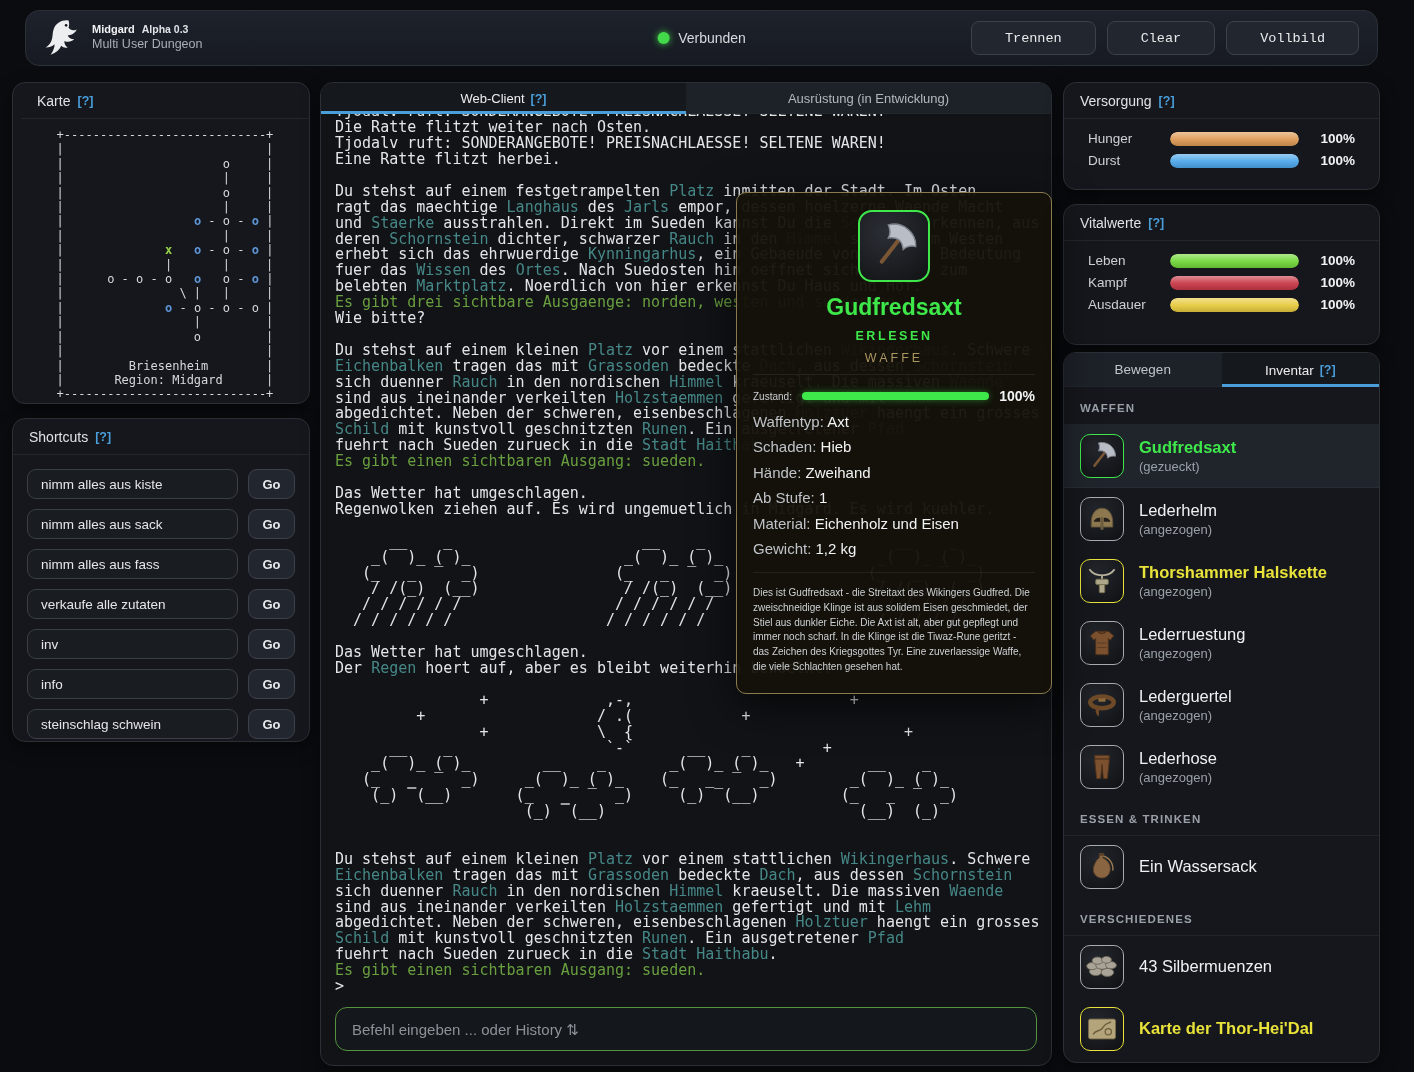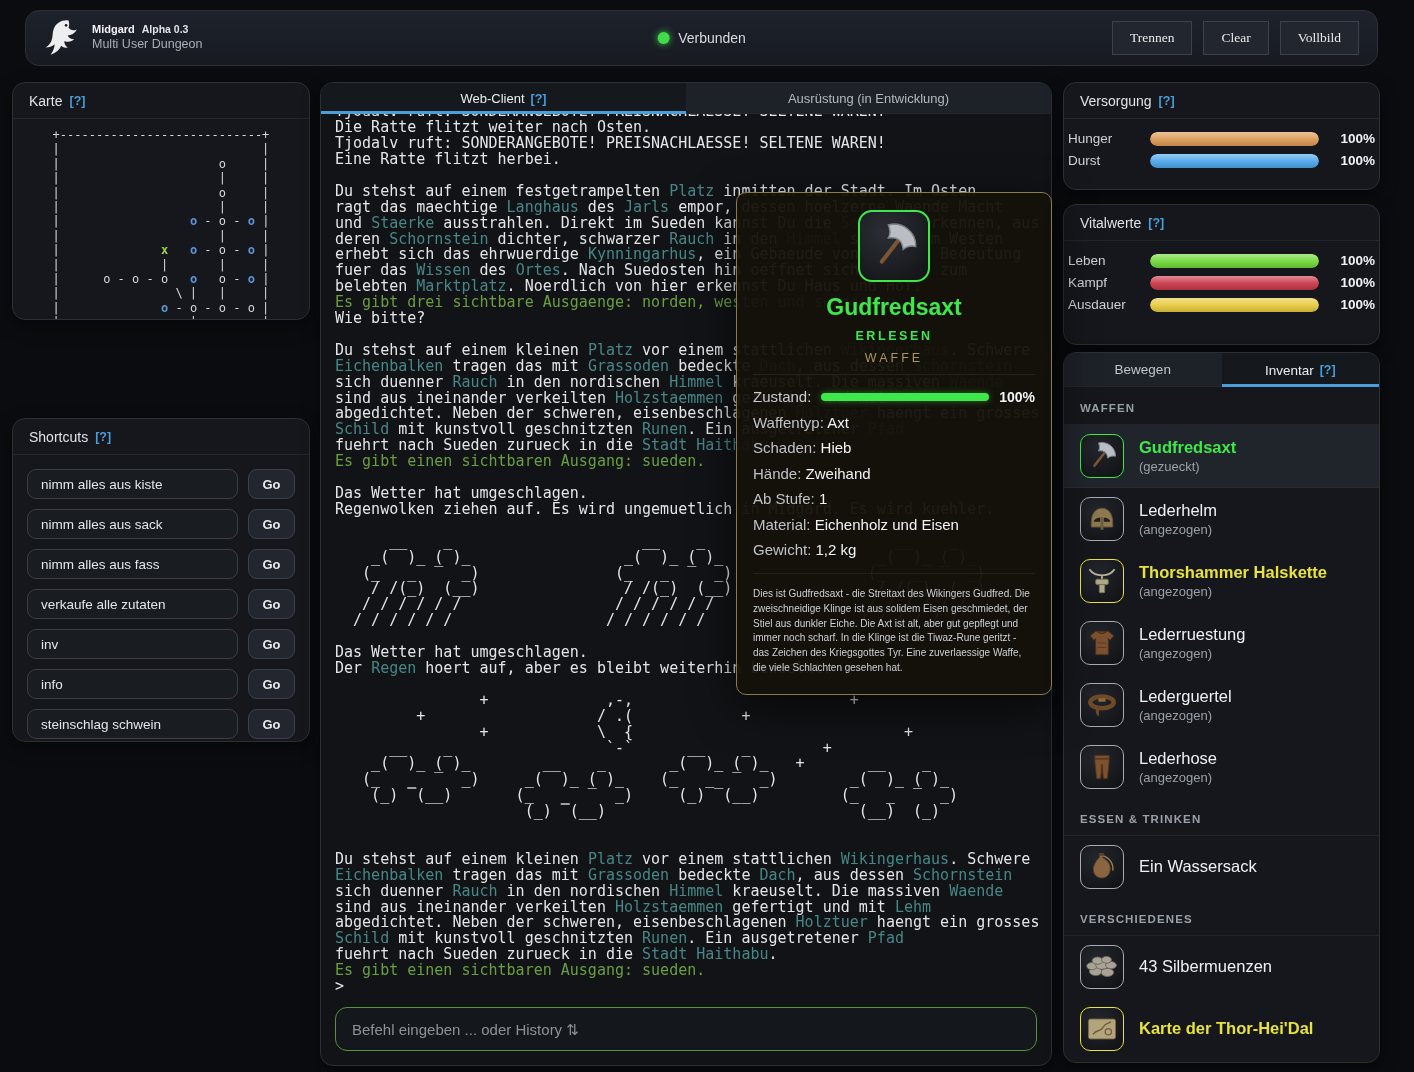--- a/index.html
+++ b/index.html
@@ -15,21 +15,21 @@
   .appbar { position:absolute; left:25px; top:10px; width:1353px; height:56px; background:linear-gradient(180deg,#1d222c,#171a21); border:1px solid #2b2f37; border-radius:14px; display:flex; align-items:center; padding:0 18px; }
   .logo { width:36px; height:42px; margin-right:12px; display:flex; align-items:center; }
   .app-titleblock { line-height:1.25; }
   .app-title-row { display:flex; align-items:baseline; gap:7px; }
   .app-title { font-size:11px; font-weight:700; color:#f2f3f5; }
   .app-version { font-size:10.5px; font-weight:700; color:#dfe2e6; }
   .app-sub { font-size:12.5px; color:#a9afb7; }
   .status { position:absolute; left:50%; transform:translateX(-50%); display:flex; align-items:center; gap:9px; font-size:14px; color:#d6d9dd; }
   .dot { width:12px; height:12px; border-radius:50%; background:#42d94a; box-shadow:0 0 7px rgba(66,217,74,.9); }
   .appbar-buttons { margin-left:auto; display:flex; gap:11px; }
-  .btn { height:34px; padding:0 17px; border-radius:0; border:1px solid #3c414b; background:#22262e; color:#e8eaec; font-size:13.5px; font-family:Liberation Serif, serif; cursor:pointer; }
+  .btn { height:34px; padding:0 33px; border-radius:8px; border:1px solid #3c414b; background:#22262e; color:#e8eaec; font-size:13.5px; font-family:Liberation Mono, monospace; cursor:pointer; }
 
   
   .map-wrap { padding:9px 0 0 0; display:flex; justify-content:center; }
   .map-pre { margin:0; font-family:"DejaVu Sans Mono",monospace; font-size:12px; line-height:14.4px; color:#d6d9dc; white-space:pre; }
   .map-w { color:#d6d9dc; }
   .map-b { color:#5e95d6; font-weight:700; }
   .map-x { color:#96d24a; font-weight:700; }
 
   
   .sc-list { padding:4px 14px 12px; }
@@ -47,21 +47,21 @@
   .terminal pre { margin:0; font-family:"DejaVu Sans Mono",monospace; font-size:15px; line-height:15.9px; white-space:pre; color:#e4e5e7; }
   .term-w { color:#e4e5e7; }
   .term-t { color:#468787; }
   .term-g { color:#699f3f; }
   .inputbar { flex:0 0 66px; padding:10px 14px 14px; }
   .cmd-input { width:100%; height:44px; border-radius:12px; border:1.5px solid #55933f; background:#14171b; color:#dfe2e6; font-size:15px; padding:0 16px; outline:none; font-family:inherit; }
   .cmd-input::placeholder { color:#8d9299; }
 
   
   .stat-rows { padding:5px 0 9px; }
-  .stat-row { display:flex; align-items:center; padding:7px 4px 0; }
+  .stat-row { display:flex; align-items:center; padding:7px 24px 0; }
   .stat-label { width:82px; font-size:13.5px; color:#ced1d5; }
   .stat-bar { flex:1; height:14px; border-radius:7px; background:#22252b; position:relative; overflow:hidden; }
   .stat-fill { position:absolute; left:0; top:0; bottom:0; border-radius:7px; background-image:linear-gradient(180deg,rgba(255,255,255,.42),rgba(255,255,255,.06) 52%,rgba(0,0,0,.14)); }
   .stat-val { width:56px; text-align:right; font-size:13.5px; font-weight:700; color:#f0f2f4; }
 
   
   .inv { left:1063px; top:352px; width:317px; height:711px; display:flex; flex-direction:column; }
   .inv-tabbar { display:flex; height:34px; flex:0 0 34px; }
   .inv-tab { flex:1; display:flex; align-items:center; justify-content:center; gap:6px; font-size:13.5px; cursor:pointer; }
   .inv-tab.inactive { background:#1d2128; color:#c2c6cb; border-bottom:1px solid #23262d; border-radius:10px 0 0 0; }
@@ -80,21 +80,21 @@
   .inv-sub { font-size:13px; color:#9aa0a8; margin-top:2px; }
 
   
   .tooltip { position:absolute; left:736px; top:192px; width:316px; background:rgba(20,17,10,.95); border:1px solid #8a7a4e; border-radius:10px; padding:15px 16px 18px; box-shadow:0 12px 44px rgba(0,0,0,.65); z-index:10; }
   .tt-img { width:72px; height:72px; margin:2px auto 12px; border:2px solid #3ee84a; border-radius:14px; background:radial-gradient(circle at 38% 30%,#2b2e35,#101214); display:flex; align-items:center; justify-content:center; }
   .tt-img svg { width:58px; height:58px; }
   .tt-name { text-align:center; font-size:23px; font-weight:700; color:#3ee84a; }
   .tt-rarity { text-align:center; font-size:12.5px; font-weight:700; letter-spacing:2.6px; color:#3ee84a; margin-top:8px; }
   .tt-cat { text-align:center; font-size:12.5px; letter-spacing:3px; color:#ab9560; margin-top:8px; padding-bottom:9px; border-bottom:1px solid rgba(255,255,255,.08); }
   .tt-cond { display:flex; align-items:center; gap:10px; margin-top:13px; }
-  .tt-cond-label { font-size:15px; color:#c9ccd0; }
+  .tt-cond-label { font-size:10px; color:#c9ccd0; }
   .tt-cond-bar { flex:1; height:8px; border-radius:4px; background:#3ee84a; box-shadow:0 0 7px rgba(62,232,74,.45); }
   .tt-cond-val { font-size:14px; font-weight:700; color:#f2f3f5; }
   .tt-stats { margin-top:4px; }
   .tt-stat { font-size:15px; margin-top:8.5px; }
   .tt-stat .lab { color:#bfc3c8; }
   .tt-stat .val { color:#f2f3f5; }
   .tt-desc { margin-top:15px; padding-top:13px; border-top:1px solid rgba(255,255,255,.07); font-size:10px; line-height:1.48; color:#ced1d5; }
 </style>
 </head>
 <body>
@@ -119,21 +119,21 @@
       <span class="dot"></span>
       <span>Verbunden</span>
     </div>
     <div class="appbar-buttons">
         <button class="btn">Trennen</button>
         <button class="btn">Clear</button>
         <button class="btn">Vollbild</button>
       </div>
   </div>
 
-  <div class="panel" style="left:12px;top:82px;width:298px;height:238px;">
+  <div class="panel" style="left:12px;top:82px;width:298px;height:322px;padding-left:8px;">
     <div class="panel-head">
       <span>Karte</span>
       <span class="help">[?]</span>
     </div>
     <div class="map-wrap">
       <pre class="map-pre"><span class="map-w">+----------------------------+</span>
 <span class="map-w">|                            |</span>
 <span class="map-w">|                      o     |</span>
 <span class="map-w">|                      |     |</span>
 <span class="map-w">|                      o     |</span>

